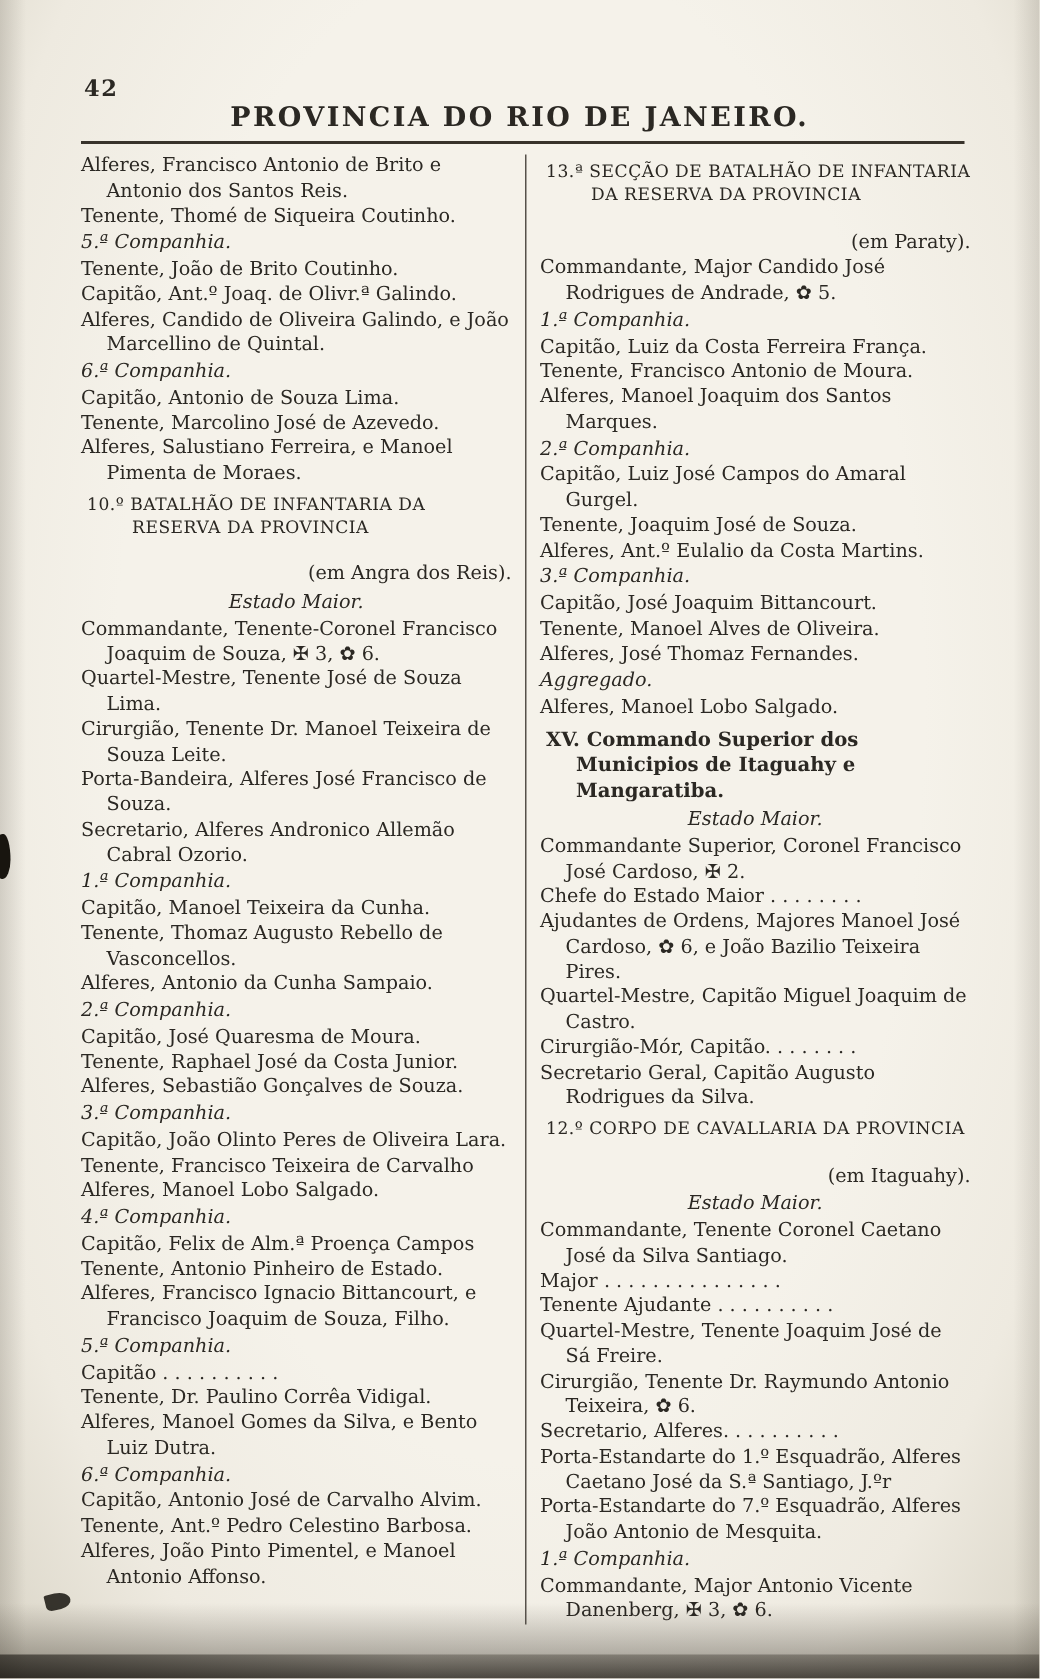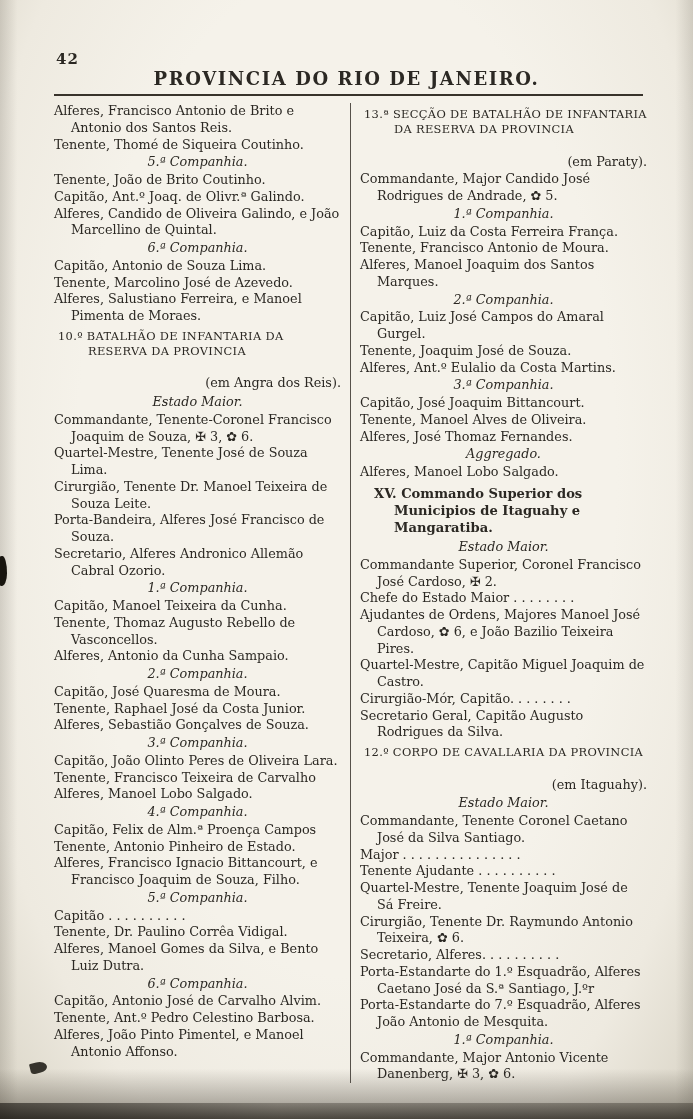--- a/index.html
+++ b/index.html
@@ -34,32 +34,32 @@
     margin:5px 50px 7px 54px;
     border-top:2.5px solid var(--rule);
     height:0;
   }
   .cols{display:flex;align-items:stretch;padding:0 46px 0 54px;}
   .col{width:50%;font-size:12.8px;line-height:1.31;}
   .col-left{padding-right:9px;}
   .col-right{border-left:1.3px solid #56514a;padding-left:9px;}
   p.blk{margin:0;}
   p.entry{padding-left:17px;text-indent:-17px;}
-  p.company{text-align:center;font-style:italic;margin:1px 0;}
+  p.company{font-style:italic;margin:1px 0;}
   p.estado{text-align:center;font-style:italic;margin:2px 0 1px;}
   p.section{
     padding-left:34px;text-indent:-30px;
     font-size:11.4px;letter-spacing:.35px;line-height:1.34;
     margin-top:4px;font-weight:500;
   }
   p.subnote{text-align:right;margin:16px 0 1px;}
   p.bold{
     font-weight:bold;font-size:13.1px;
     padding-left:20px;text-indent:-20px;
-    margin:4px 14px 3px;
+    margin:4px 4px 3px;
   }
   .smudge{position:absolute;background:#18150f;}
   .smudge-left{left:-4px;top:556px;width:11px;height:30px;border-radius:55% 45% 50% 50%/40% 60% 45% 55%;}
   .smudge-bottom{left:30px;top:1062px;width:17px;height:11px;border-radius:10% 70% 55% 35%;transform:rotate(-14deg);opacity:.85;}
   .bottom-shadow{
     position:absolute;left:0;bottom:0;width:100%;height:16px;
     background:linear-gradient(to right, rgba(25,22,17,.8), rgba(48,43,35,.45) 40%, rgba(48,43,35,.5) 100%);
     opacity:.75;
   }
 </style>

